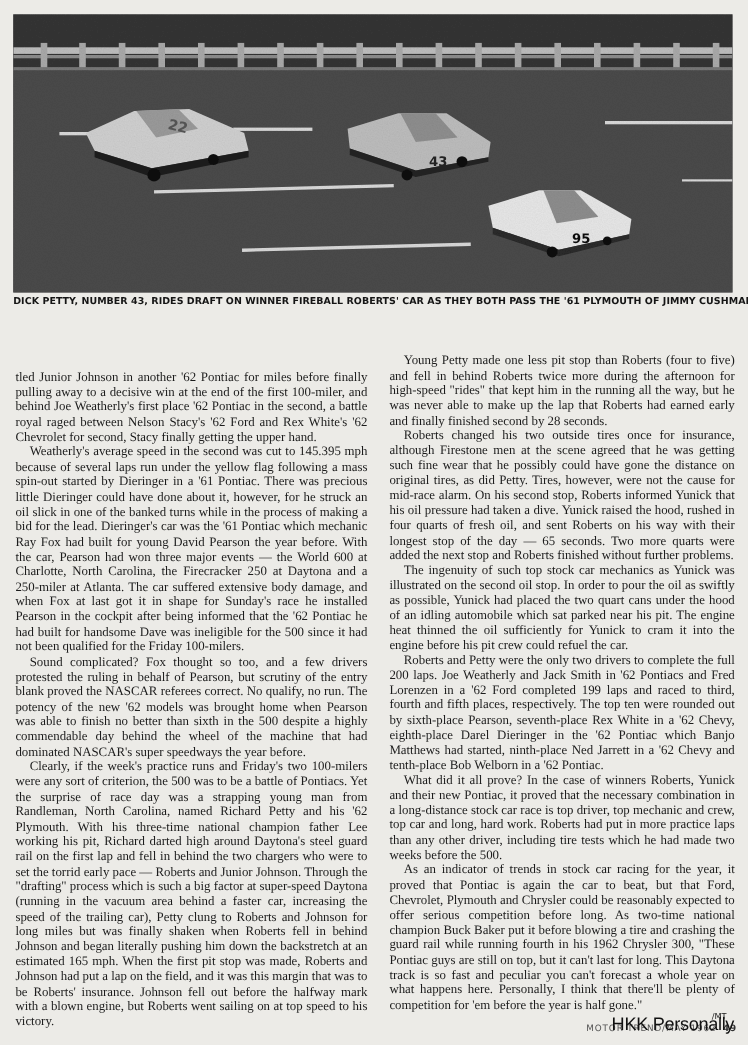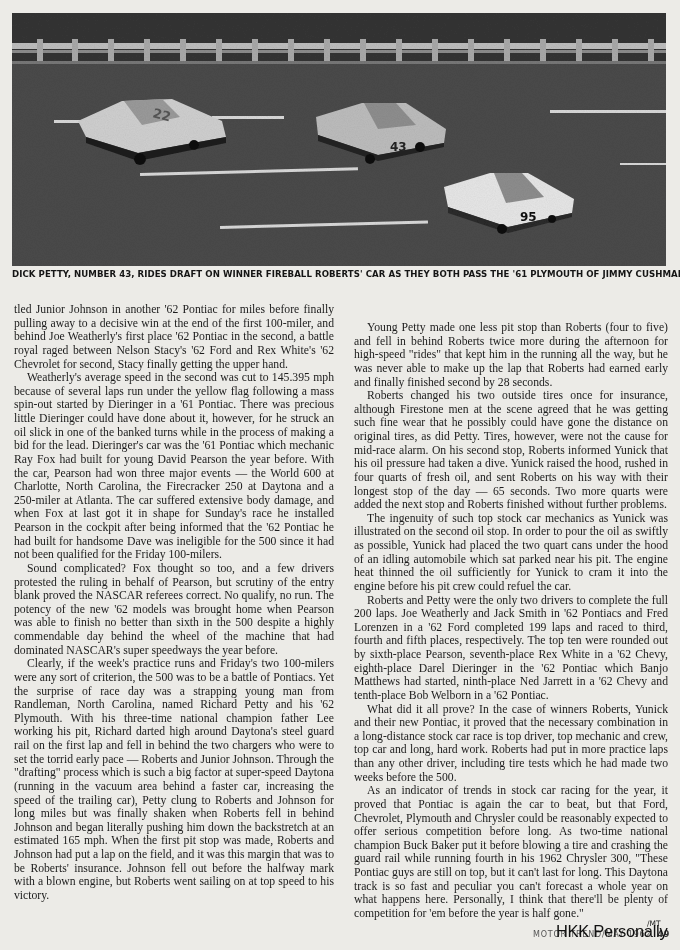--- a/index.html
+++ b/index.html
@@ -21,21 +21,21 @@
       font-weight: bold; font-size: 8.6px; letter-spacing: 0.05px;
       text-align: justify; text-align-last: justify;
       white-space: nowrap; color: #151515;
     }
     .col {
       position: absolute; top: 303px;
       font-size: 11.7px; line-height: 13.62px;
       text-align: justify;
       font-family: "Liberation Serif", "DejaVu Serif", serif;
     }
-    .col.left { left: 14px; width: 320px; }
+    .col.left { left: 14px; width: 320px; margin-top: 33px; }
     .col.right { left: 354px; width: 314px; margin-top: 18px; }
     .col p { margin: 0; text-indent: 13px; hyphens: manual; }
     .col p.cont { text-indent: 0; }
     .sig {
       position: absolute; left: 647px; top: 919px;
       font-family: "DejaVu Sans", "Liberation Sans", sans-serif;
       font-weight: normal; font-size: 7.5px; color: #1b1b1b;
     }
     .footer {
       position: absolute; left: 533px; top: 930px;

